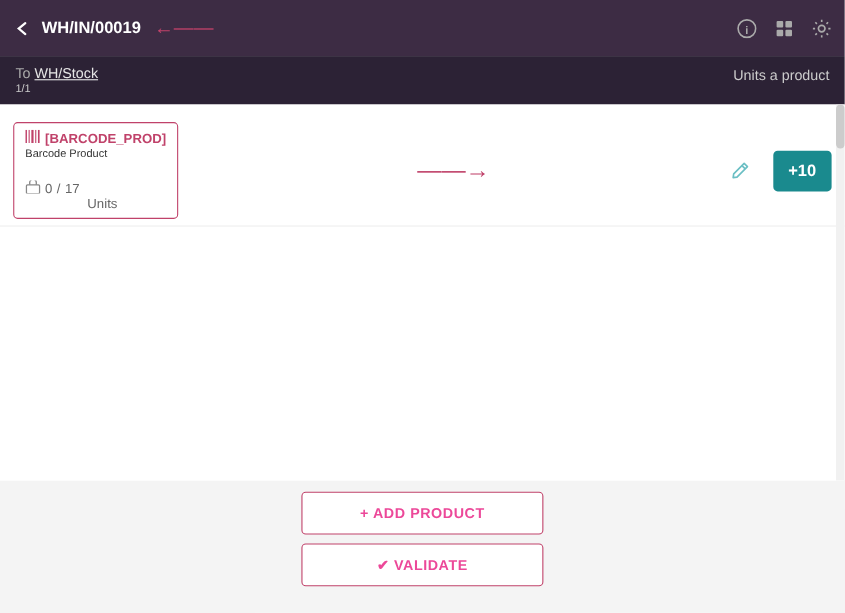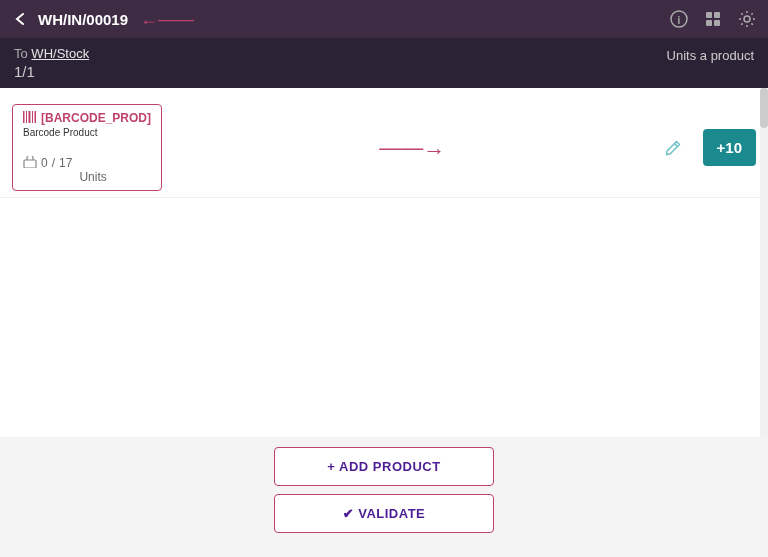--- a/index.html
+++ b/index.html
@@ -15,21 +15,21 @@
     }
 
     
     .top-bar {
       background: #3d2c44;
       color: #fff;
       display: flex;
       align-items: center;
       justify-content: space-between;
       padding: 0 12px;
-      height: 38px;
+      height: 51px;
       flex-shrink: 0;
     }
     .top-bar-left {
       display: flex;
       align-items: center;
       gap: 8px;
     }
     .back-btn {
       background: none;
       border: none;
@@ -81,21 +81,21 @@
     }
     .sub-header-destination {
       font-size: 13px;
       color: #aaa;
     }
     .sub-header-destination a {
       color: #e5e5e5;
       text-decoration: underline;
     }
     .sub-header-count {
-      font-size: 15px;
+      font-size: 10px;
       color: #ccc;
     }
     .sub-header-right {
       font-size: 13px;
       color: #ccc;
       padding-top: 2px;
     }
 
     
     .main-area {
@@ -222,21 +222,21 @@
       background: #f4f4f4;
       display: flex;
       flex-direction: column;
       align-items: center;
       gap: 0;
       padding: 10px 0 8px 0;
       flex-shrink: 0;
     }
     .bottom-btn {
       background: #fff;
-      color: #4c1d95;
+      color: #ec4899;
       border: 1.5px solid #c0426a;
       border-radius: 4px;
       width: 220px;
       padding: 11px 0;
       font-size: 13px;
       font-weight: 700;
       cursor: pointer;
       text-align: center;
       margin-bottom: 8px;
       letter-spacing: 0.5px;

